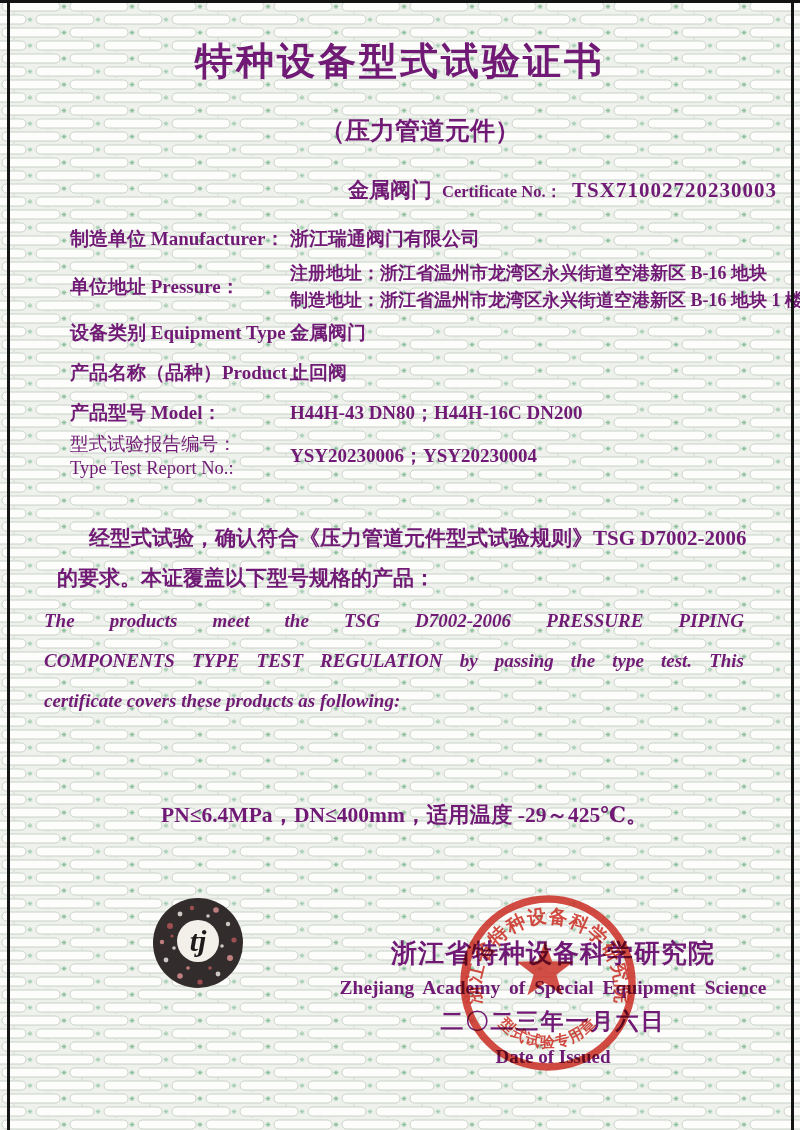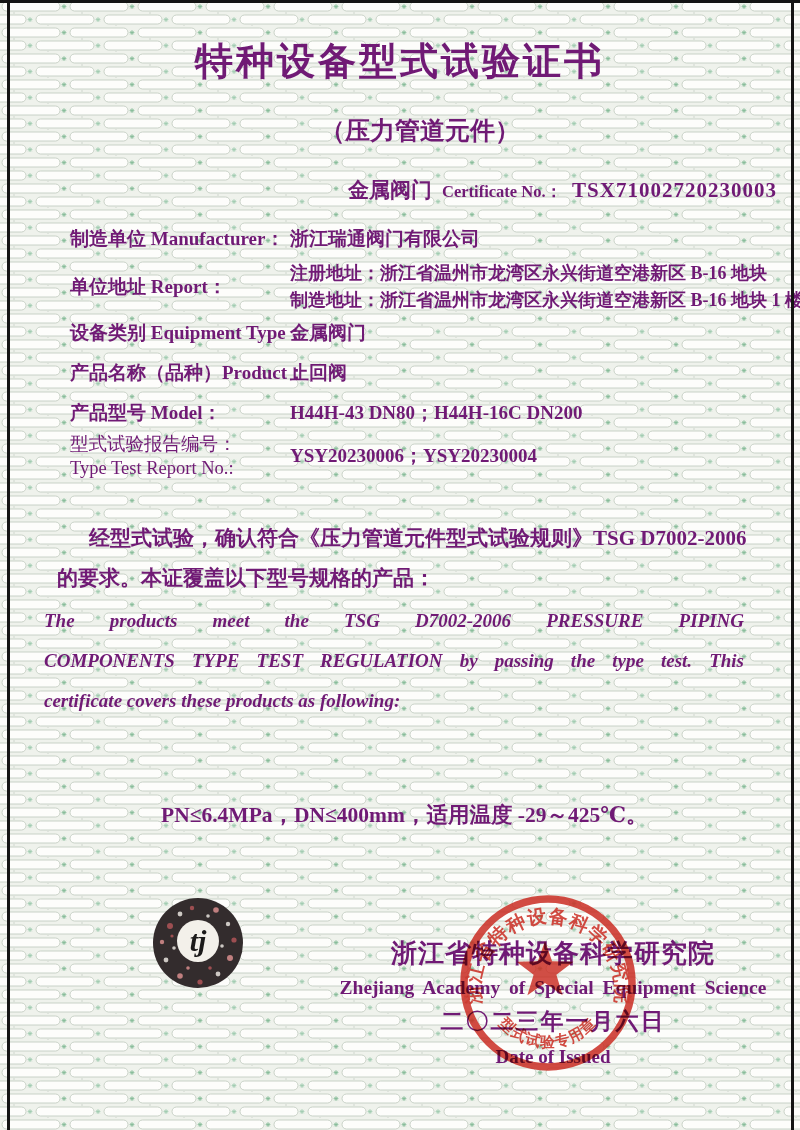--- a/index.html
+++ b/index.html
@@ -84,21 +84,21 @@
       <span class="l2">Certificate No.：</span>
       <span class="num">TSX71002720230003</span>
     </div>
 
     <div class="abs frow" style="top:226px;">
       <div class="lab">制造单位 Manufacturer：</div>
       <div class="val">浙江瑞通阀门有限公司</div>
     </div>
 
     <div class="abs frow addr" style="top:260px;">
-      <div class="lab">单位地址 Report：</div>
+      <div class="lab">单位地址 Pressure：</div>
       <div>
         <div class="val">注册地址：浙江省温州市龙湾区永兴街道空港新区 B-16 地块</div>
         <div class="val">制造地址：浙江省温州市龙湾区永兴街道空港新区 B-16 地块 1 楼 1 车间</div>
       </div>
     </div>
 
     <div class="abs frow" style="top:320px;">
       <div class="lab">设备类别 Equipment Type：</div>
       <div class="val">金属阀门</div>
     </div>

